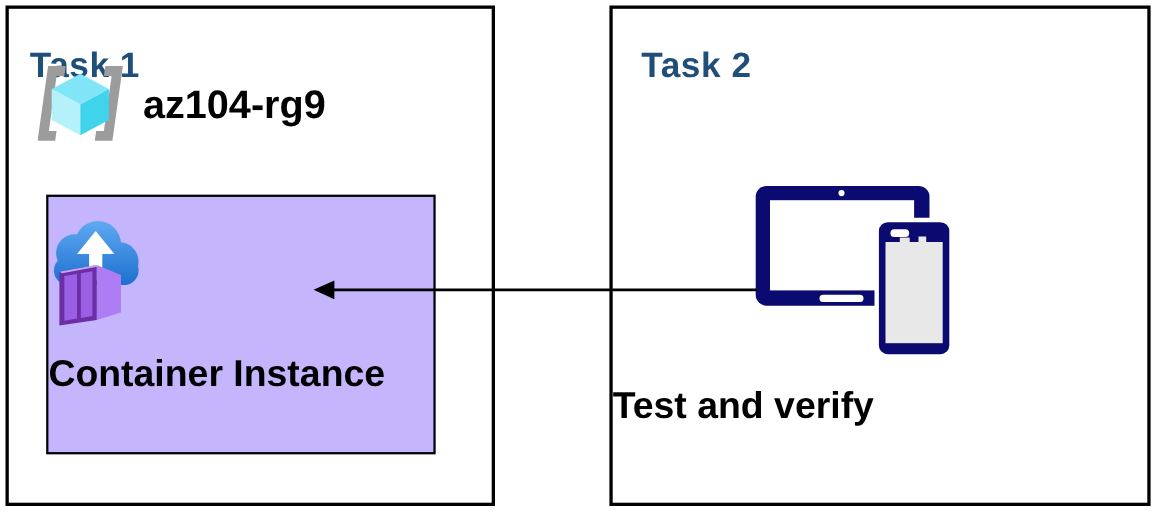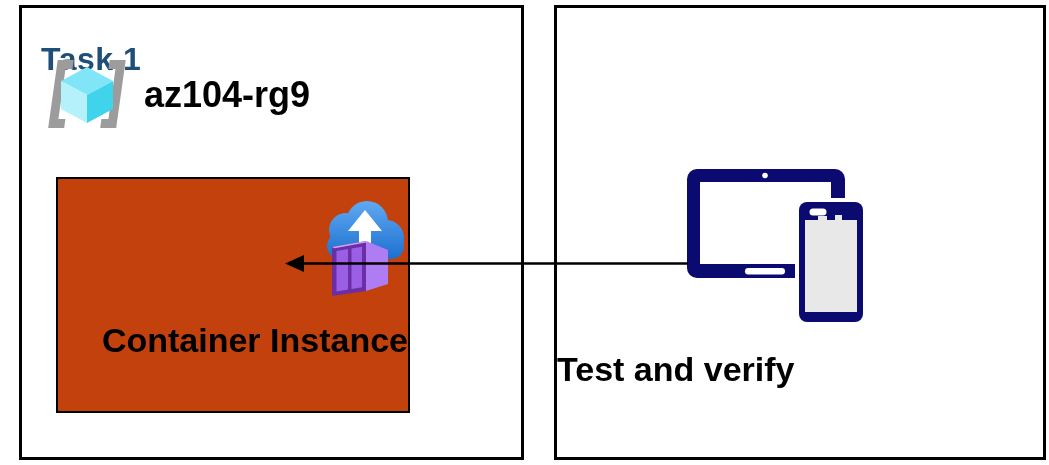--- a/index.html
+++ b/index.html
@@ -12,21 +12,21 @@
     overflow: hidden;
   }
   .panel {
     position: absolute;
     top: 5px;
     height: 455px;
     background: #ffffff;
     border: 3px solid #000000;
     box-sizing: border-box;
   }
-  .panel-left  { left: 19px;   width: 505px; }
+  .panel-left  { left: 5px;   width: 445px; }
   .panel-right { left: 554px; width: 492px; }
   .panel-title {
     position: absolute;
     top: 6px;
     font-size: 32px;
     font-weight: 700;
     color: #1F4E79;
     letter-spacing: 0.5px;
     white-space: nowrap;
   }
@@ -48,25 +48,25 @@
     white-space: nowrap;
   }
 
   .inner-box {
     position: absolute;
     left: 34px;
     top: 169px;
     width: 354px;
     height: 236px;
     box-sizing: border-box;
-    background: #c2410c;
+    background: #c4b5fd;
     border: 2px solid #000000;
     display: flex;
     flex-direction: column;
-    align-items: flex-end;
+    align-items: flex-start;
   }
   .aci-icon { margin-top: 18px; }
   .ci-label {
     margin-top: 22px;
     font-size: 34px;
     font-weight: 700;
     color: #000000;
     white-space: nowrap;
   }
 
@@ -134,20 +134,21 @@
         <polygon points="10,50 44,44 44,94 10,99" fill="#6C2EA4"></polygon>
         <polygon points="10,50 44,44 46.5,45 12.5,51.3" fill="#C9A6F7"></polygon>
         <polygon points="14.5,54 26,52 26,92.5 14.5,94.5" fill="#9B5FE5"></polygon>
         <polygon points="29.5,51.5 40,49.7 40,90.2 29.5,92" fill="#9B5FE5"></polygon>
       </svg>
       <div class="ci-label">Container Instance</div>
     </div>
   </section>
 
   <section class="panel panel-right">
+    <h2 class="panel-title">Task 2</h2>
 
     <svg class="devices-icon" width="185" height="160" viewBox="0 0 185 160" aria-hidden="true">
 
       <rect x="2" y="2" width="158" height="109" rx="10" fill="#0A0A70"></rect>
       <rect x="15" y="15" width="131" height="82" fill="#ffffff"></rect>
       <circle cx="80" cy="8.5" r="2.8" fill="#ffffff"></circle>
       <rect x="60" y="101" width="40" height="6.5" rx="3.2" fill="#ffffff"></rect>
 
       <rect x="110" y="31" width="72" height="128" rx="11" fill="#ffffff"></rect>
       <rect x="114" y="35" width="64" height="120" rx="8" fill="#0A0A70"></rect>

